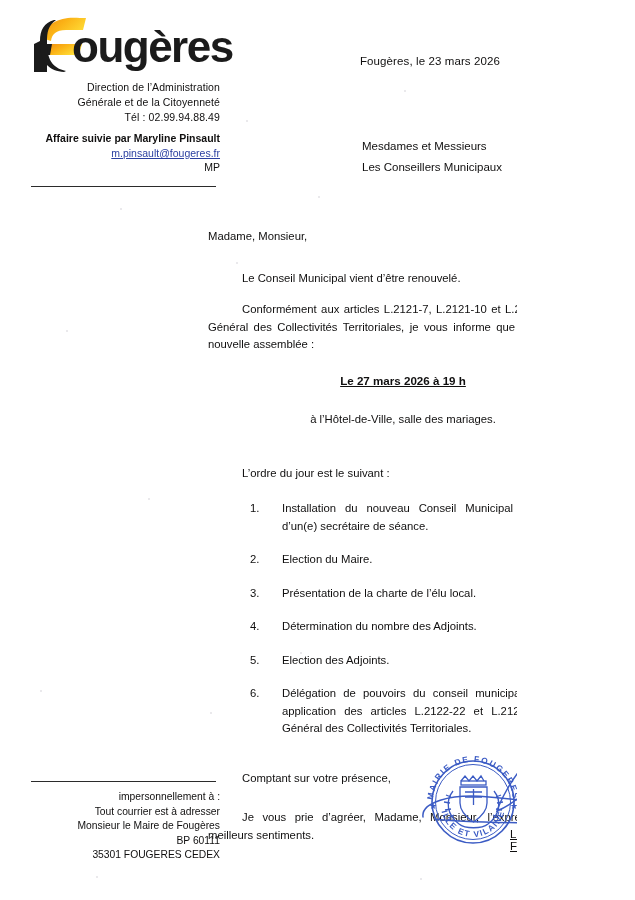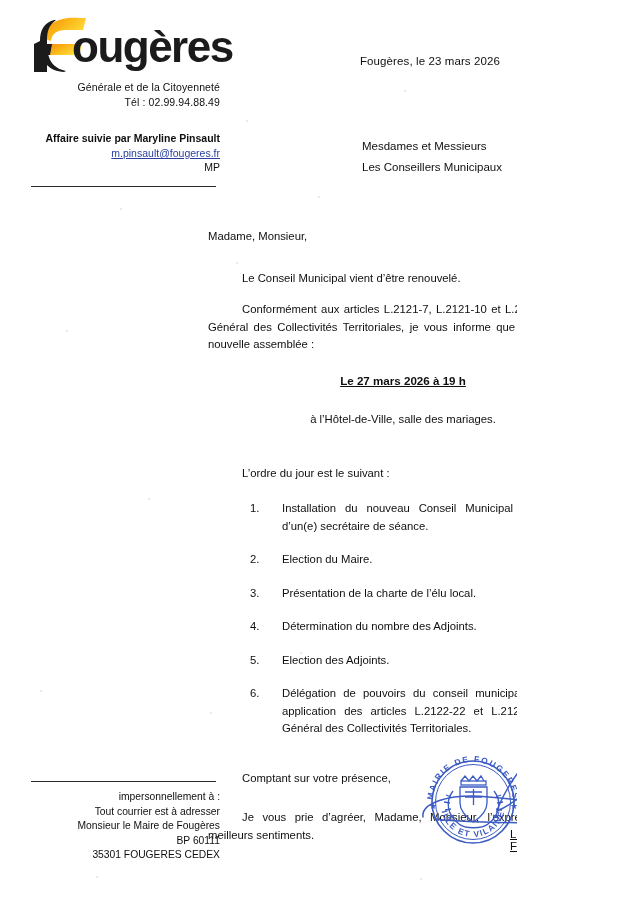--- a/index.html
+++ b/index.html
@@ -256,20 +256,21 @@
       <path d="M22 30 L56 30 L53 41 L21 41 Z" fill="url(#fgrad)"></path>
 
       <path d="M14 27 C14 16 18 9 28 6 L30 6 C22 12 21 18 21 28 L21 58 L8 58 L8 30 Z" fill="#1B1B1B"></path>
       <path d="M8 30 L26 30 L24 41 L8 41 Z" fill="#1B1B1B"></path>
       <path d="M21 28 C21 45 26 54 40 57 L38 58 C24 57 14 49 14 30 Z" fill="#1B1B1B"></path>
       <text x="46" y="48" font-family="'Liberation Sans', sans-serif" font-size="44" font-weight="bold" fill="#1B1B1B" letter-spacing="-1.5">ougères</text>
     </svg>
   </div>
 
   <div class="dept">
+    <div>Direction de l’Administration</div>
     <div>Générale et de la Citoyenneté</div>
     <div>Tél : 02.99.94.88.49</div>
   </div>
 
   <div class="affaire">Affaire suivie par Maryline Pinsault</div>
   <div class="mail-line">
     <a href="#">m.pinsault@fougeres.fr</a>
   </div>
   <div class="mp-line">MP</div>
   <div class="rule-top"></div>

